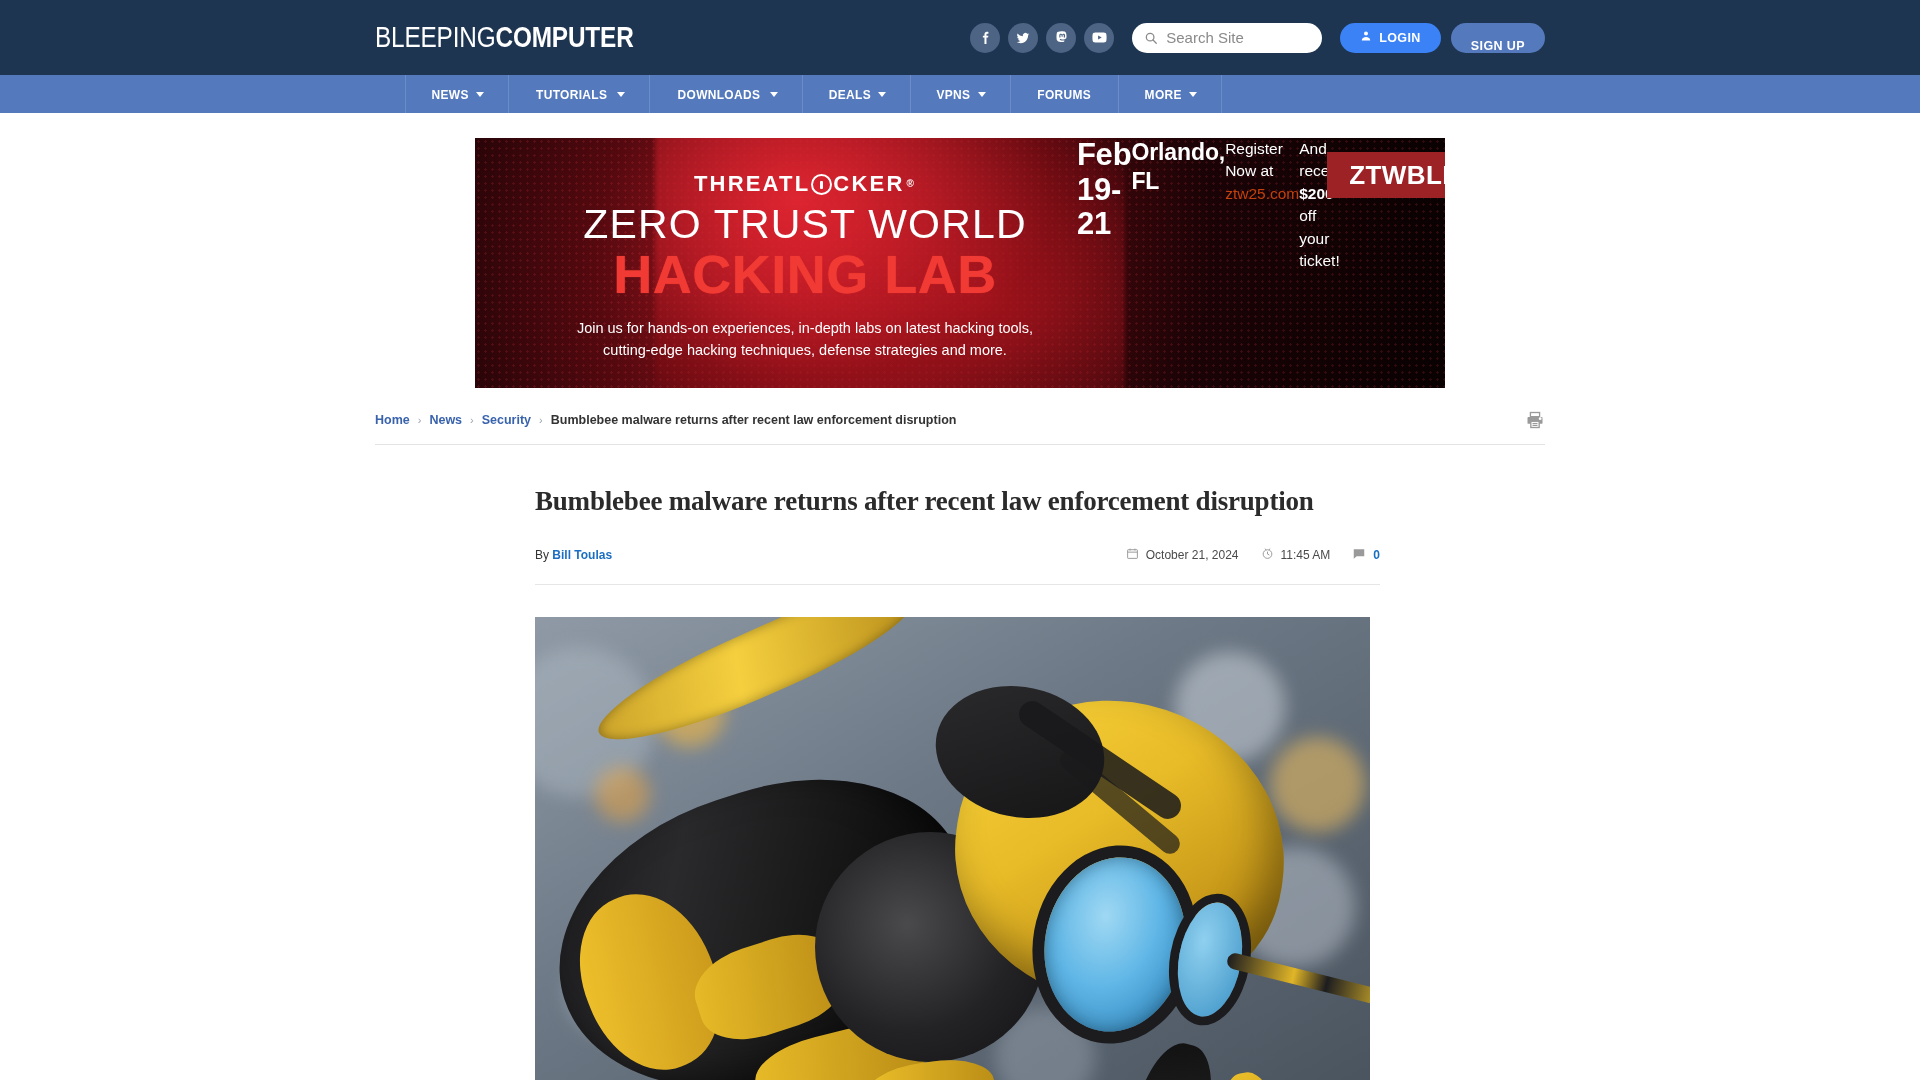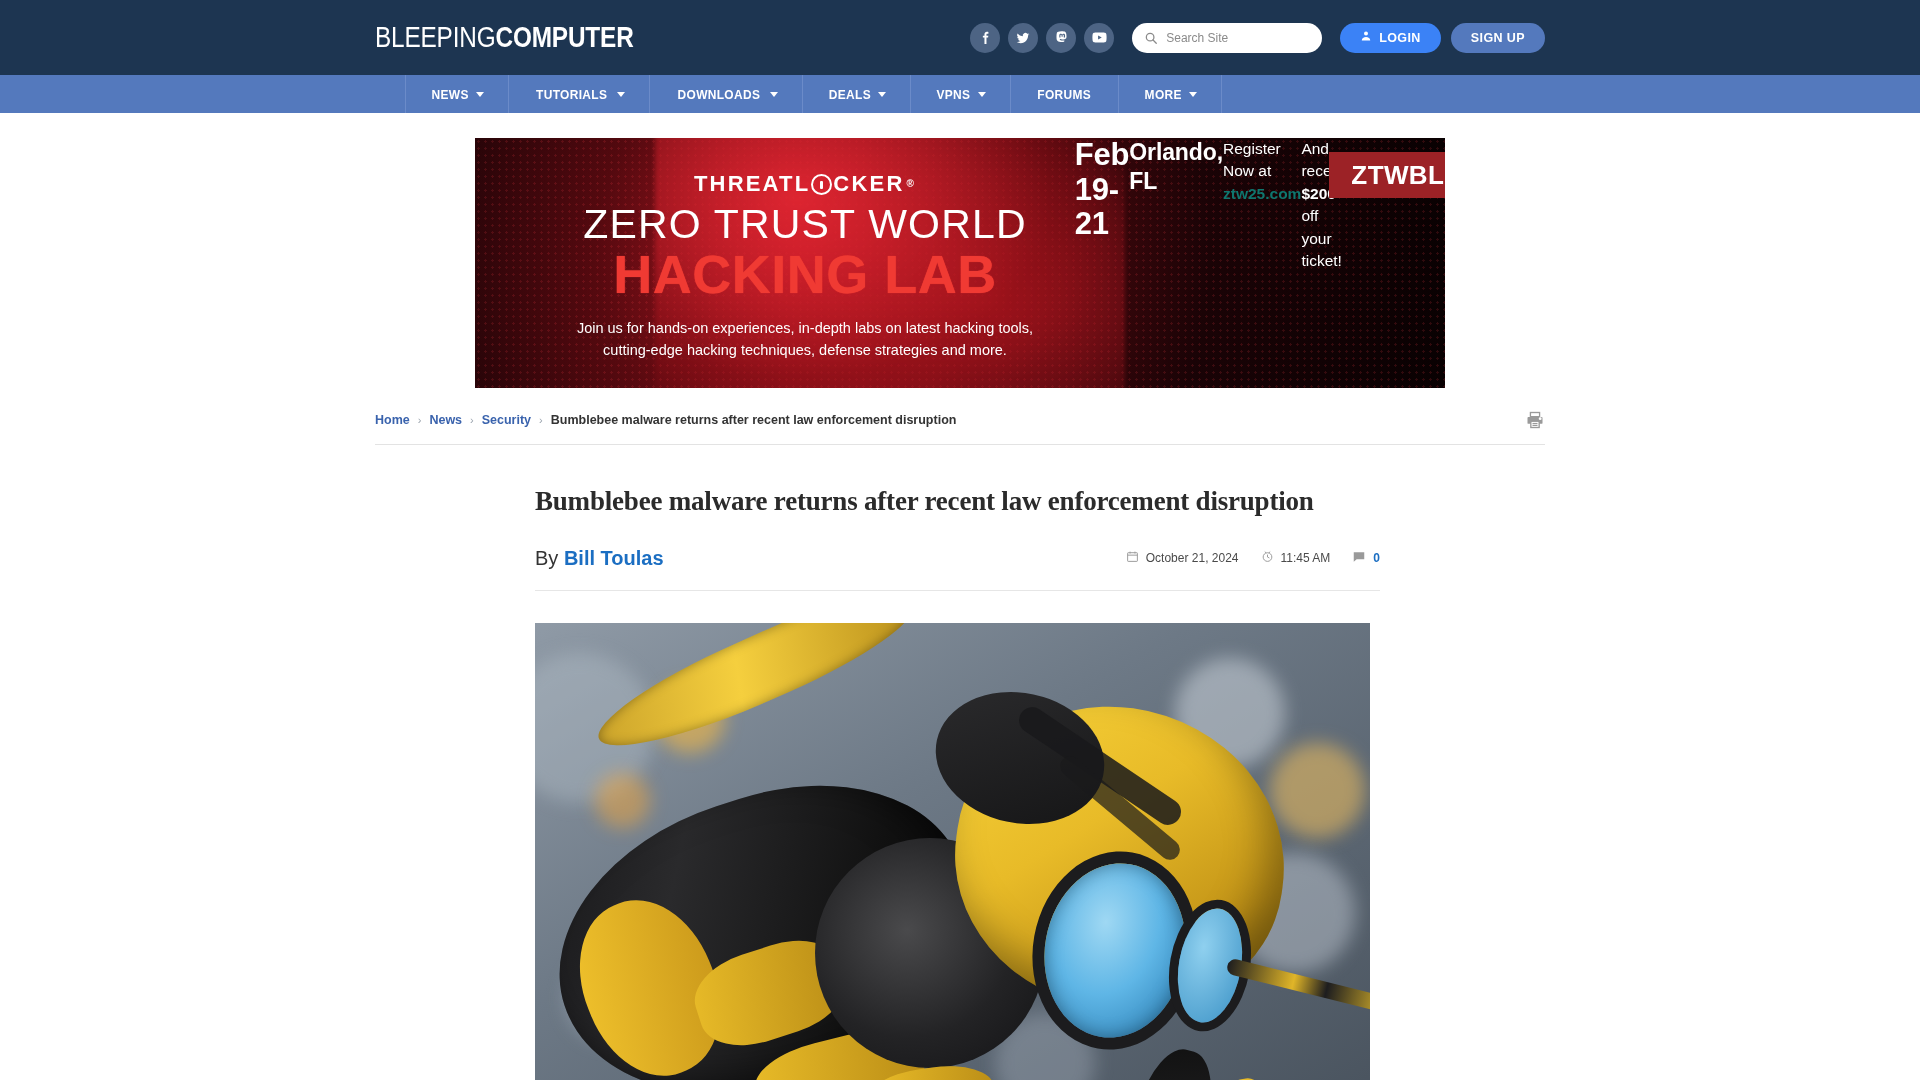--- a/index.html
+++ b/index.html
@@ -60,42 +60,42 @@
     width: 190px; height: 30px;
     background: #ffffff;
     border-radius: 15px;
     display: flex; align-items: center;
     padding: 0 12px;
     margin-right: 18px;
   }
   .searchbox .mag { margin-right: 8px; display:flex; }
   .searchbox input {
     border: none; outline: none;
-    font-size: 12px;
+    font-size: 15px;
     font-family: "Liberation Sans", sans-serif;
     color: #444;
     width: 100%;
     background: transparent;
   }
   .searchbox input::placeholder { color: #8a8a8a; }
 
   .btn {
     height: 30px;
     border-radius: 15px;
     display: flex; align-items: center; justify-content: center;
     color: #fff;
     font-size: 12.5px;
     font-weight: 700;
     letter-spacing: 0.4px;
     cursor: pointer;
     border: none;
     font-family: "Liberation Sans", sans-serif;
   }
   .btn-login { background: #3b82f6; padding: 0 20px; margin-right: 10px; gap: 7px; }
-  .btn-signup { background: #5479bd; padding: 0 20px; }
+  .btn-signup { background: #5479bd; padding: 0 20px; align-items: flex-end; }
 
   
   .navbar {
     height: 38px;
     background: #5479bd;
     display: flex;
     justify-content: center;
   }
   .nav-inner {
     width: 1170px;
@@ -206,21 +206,21 @@
     position: relative;
     width: 310px;
     display: flex; 
     justify-content: center;
     padding-left: 22px;
     padding-bottom: 2px;
   }
   .ad-date { color:#fff; font-size: 31px; font-weight: 700; letter-spacing:-0.2px; line-height:1.12; }
   .ad-city { color:#fff; font-size: 23px; font-weight: 700; letter-spacing:-0.1px; line-height:1.25; margin-bottom: 11px;}
   .ad-reg { color:#fff; font-size: 15.5px; line-height: 1.45; }
-  .ad-reg a { color: #0f766e; text-decoration: none; font-weight: bold; }
+  .ad-reg a { color: #c2410c; text-decoration: none; }
   .ad-reg b { font-weight: 700; }
   .promo {
     margin-top: 14px;
     margin-left: -22px;
     width: 300px; height: 46px;
     background: #9c2226;
     display: flex; align-items: center;
     padding-left: 22px;
   }
   .promo span { color: #fff; font-size: 26px; font-weight: 700; letter-spacing: 0.4px; }
@@ -248,21 +248,21 @@
     line-height: 1.25;
     padding-top: 40px;
     letter-spacing: -0.2px;
   }
   .byline {
     display: flex; align-items: center;
     padding: 28px 0 20px 0;
     border-bottom: 1px solid #e6e6e6;
     width: 845px;
   }
-  .byline .by { font-size: 20px; color: #333; }
+  .byline .by { font-size: 12px; color: #333; }
   .byline .by a { color: #1b6ec2; text-decoration: none; font-weight: 700; }
   .meta { margin-left: auto; display: flex; align-items: center; gap: 22px; font-size: 12px; color: #4a4a4a; }
   .meta .m { display: flex; align-items: center; gap: 7px; }
   .meta .m .cnt { color: #1b6ec2; font-weight: 700; }
 
   
   .hero {
     width: 835px; height: 470px;
     margin-top: 32px;
     position: relative;

